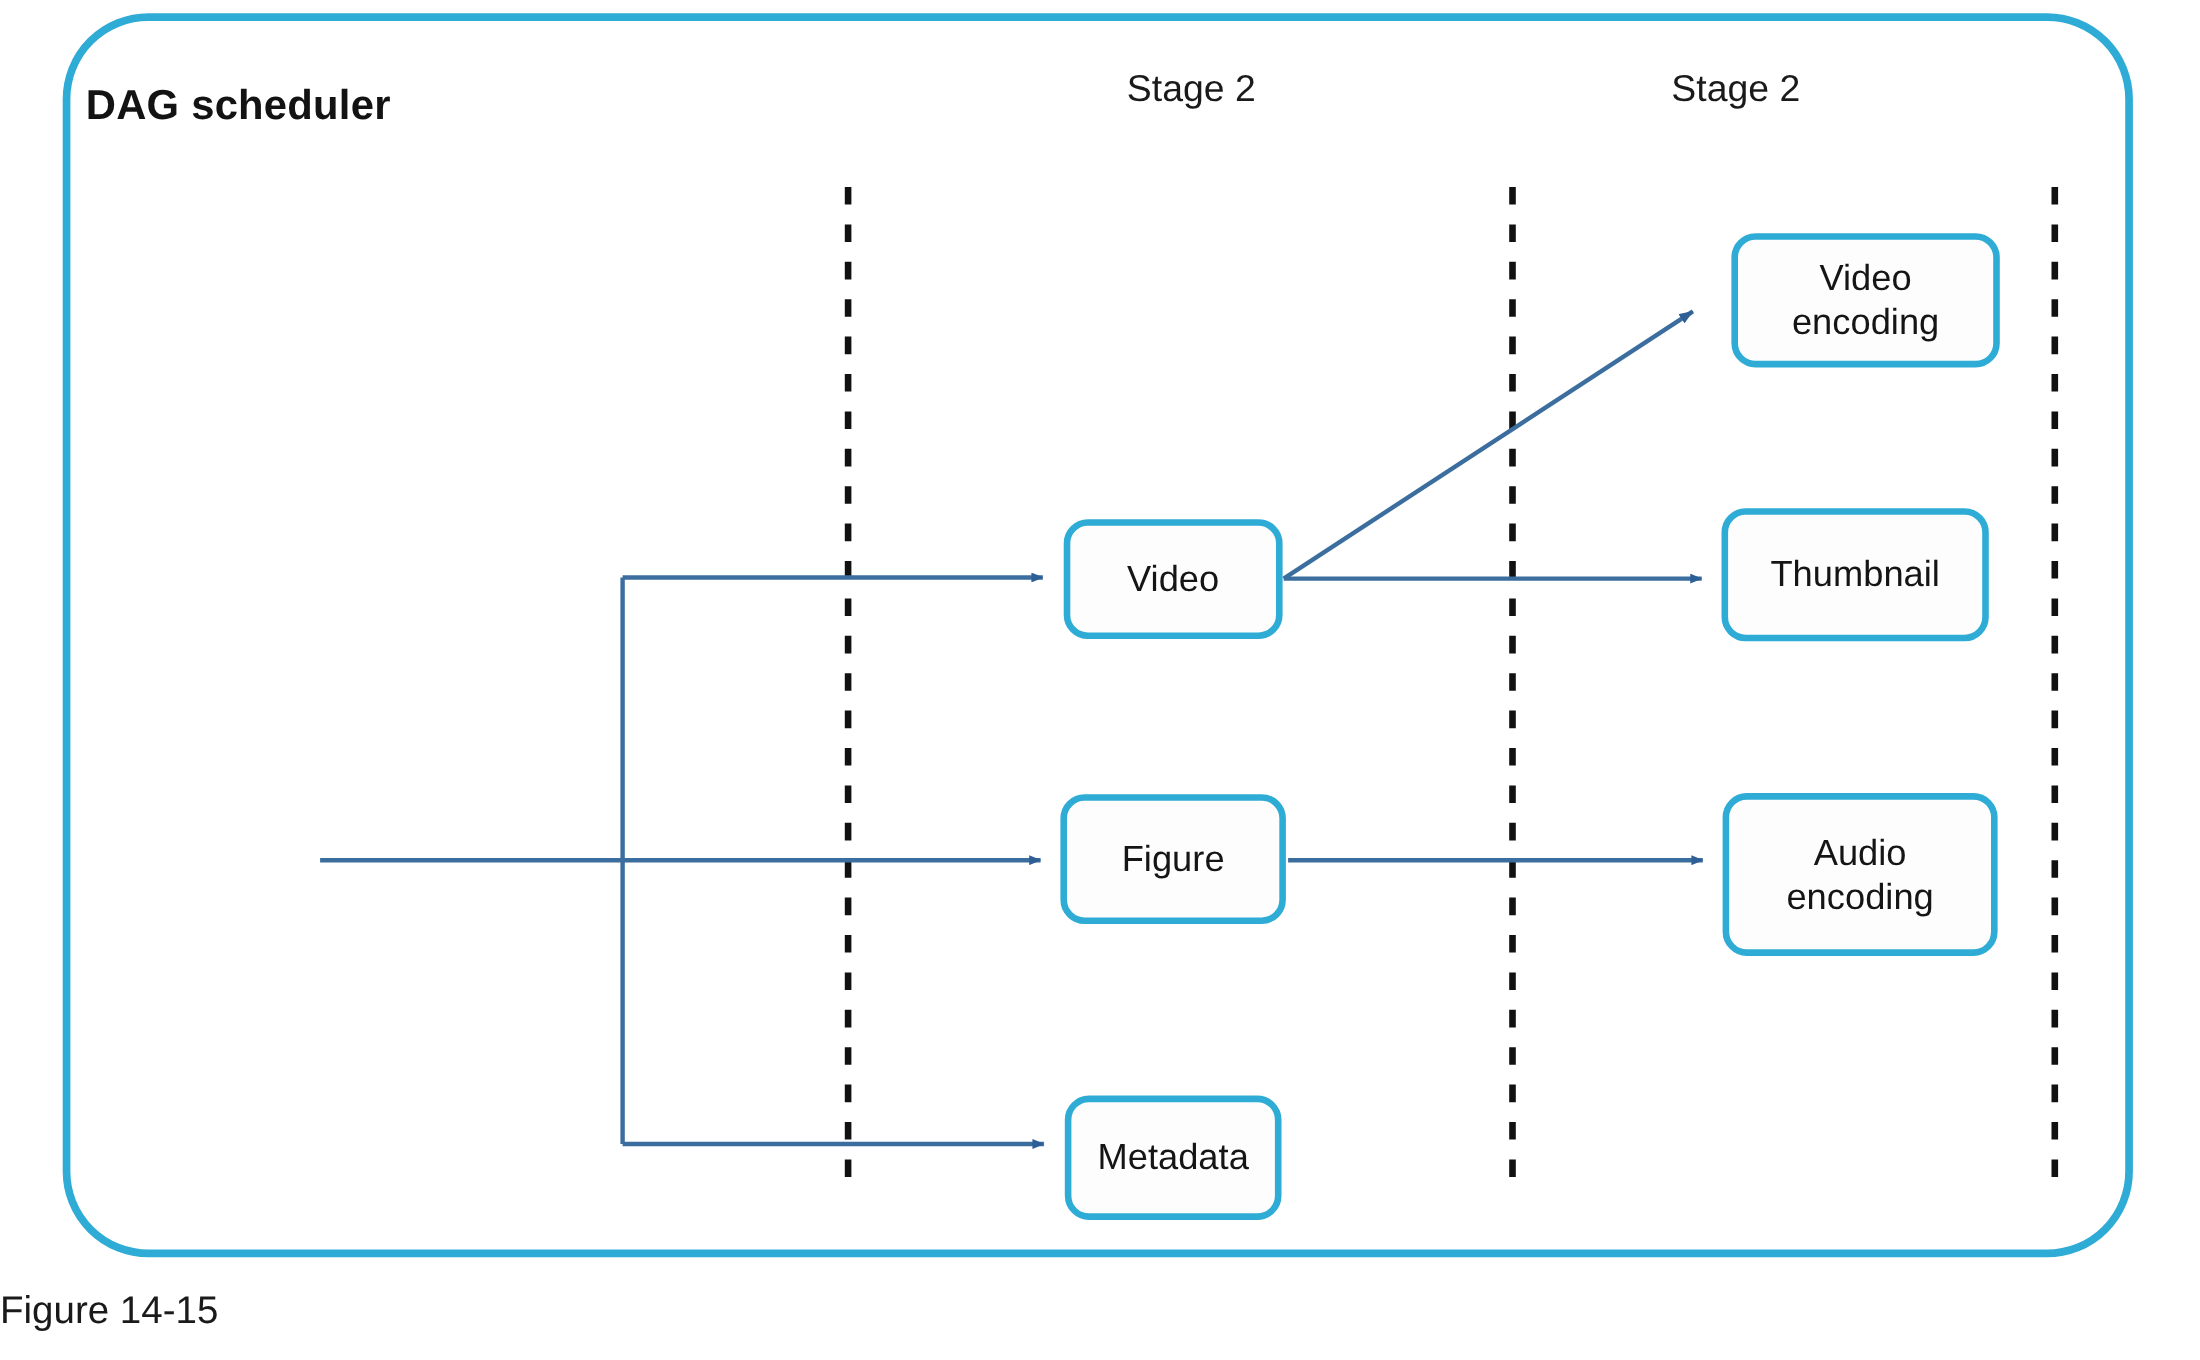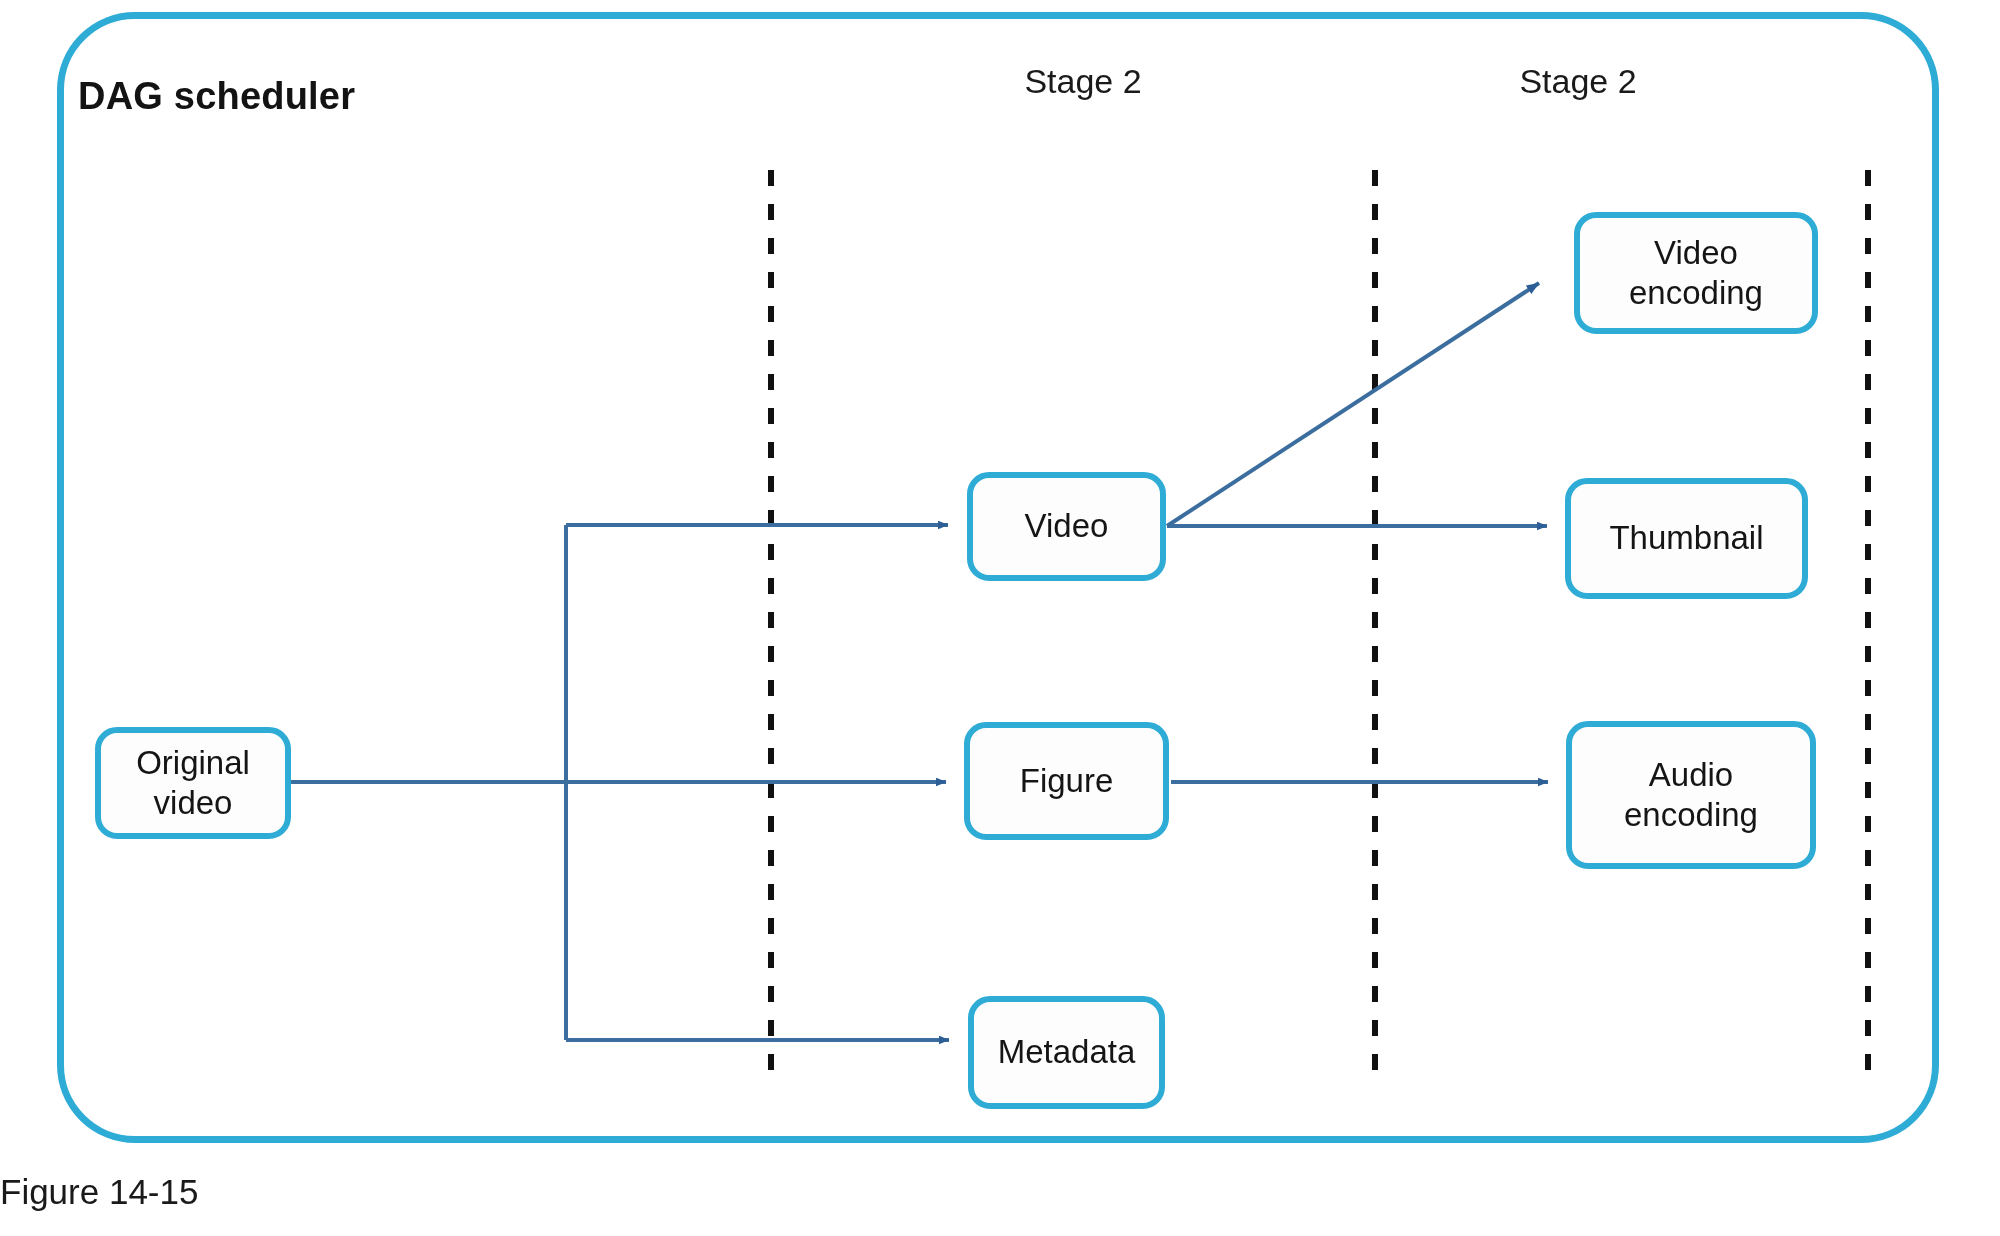--- a/index.html
+++ b/index.html
@@ -120,41 +120,38 @@
 
     <path d="M566,1040 L949,1040" fill="none" stroke="#3b6e9e" stroke-width="4" marker-end="url(#arrowhead)"></path>
 
     <path d="M1167,526 L1539,283" fill="none" stroke="#3b6e9e" stroke-width="4" marker-end="url(#arrowhead-diag)"></path>
 
     <path d="M1167,526 L1547,526" fill="none" stroke="#3b6e9e" stroke-width="4" marker-end="url(#arrowhead)"></path>
 
     <path d="M1171,782 L1548,782" fill="none" stroke="#3b6e9e" stroke-width="4" marker-end="url(#arrowhead)"></path>
   </svg>
 
-  <div class="node" style="left:95px; top:727px; width:196px; height:112px;">
-    <span>Original video</span>
-  </div>
 
   <div class="node" style="left:967px; top:472px; width:199px; height:109px;">
     <span>Video</span>
   </div>
 
   <div class="node" style="left:964px; top:722px; width:205px; height:118px;">
     <span>Figure</span>
   </div>
 
   <div class="node" style="left:968px; top:972px; width:197px; height:113px;margin-top:24px;">
     <span>Metadata</span>
   </div>
 
   <div class="node" style="left:1558px; top:212px; width:244px; height:122px;margin-left:16px;">
     <span>Video encoding</span>
   </div>
 
-  <div class="node" style="left:1565px; top:462px; width:243px; height:121px;margin-top:16px;">
+  <div class="node" style="left:1565px; top:462px; width:243px; height:121px;">
     <span>Thumbnail</span>
   </div>
 
   <div class="node" style="left:1566px; top:721px; width:250px; height:148px;">
     <span>Audio encoding</span>
   </div>
 
   <div class="figure-caption">Figure 14-15</div>
 
 </div>

